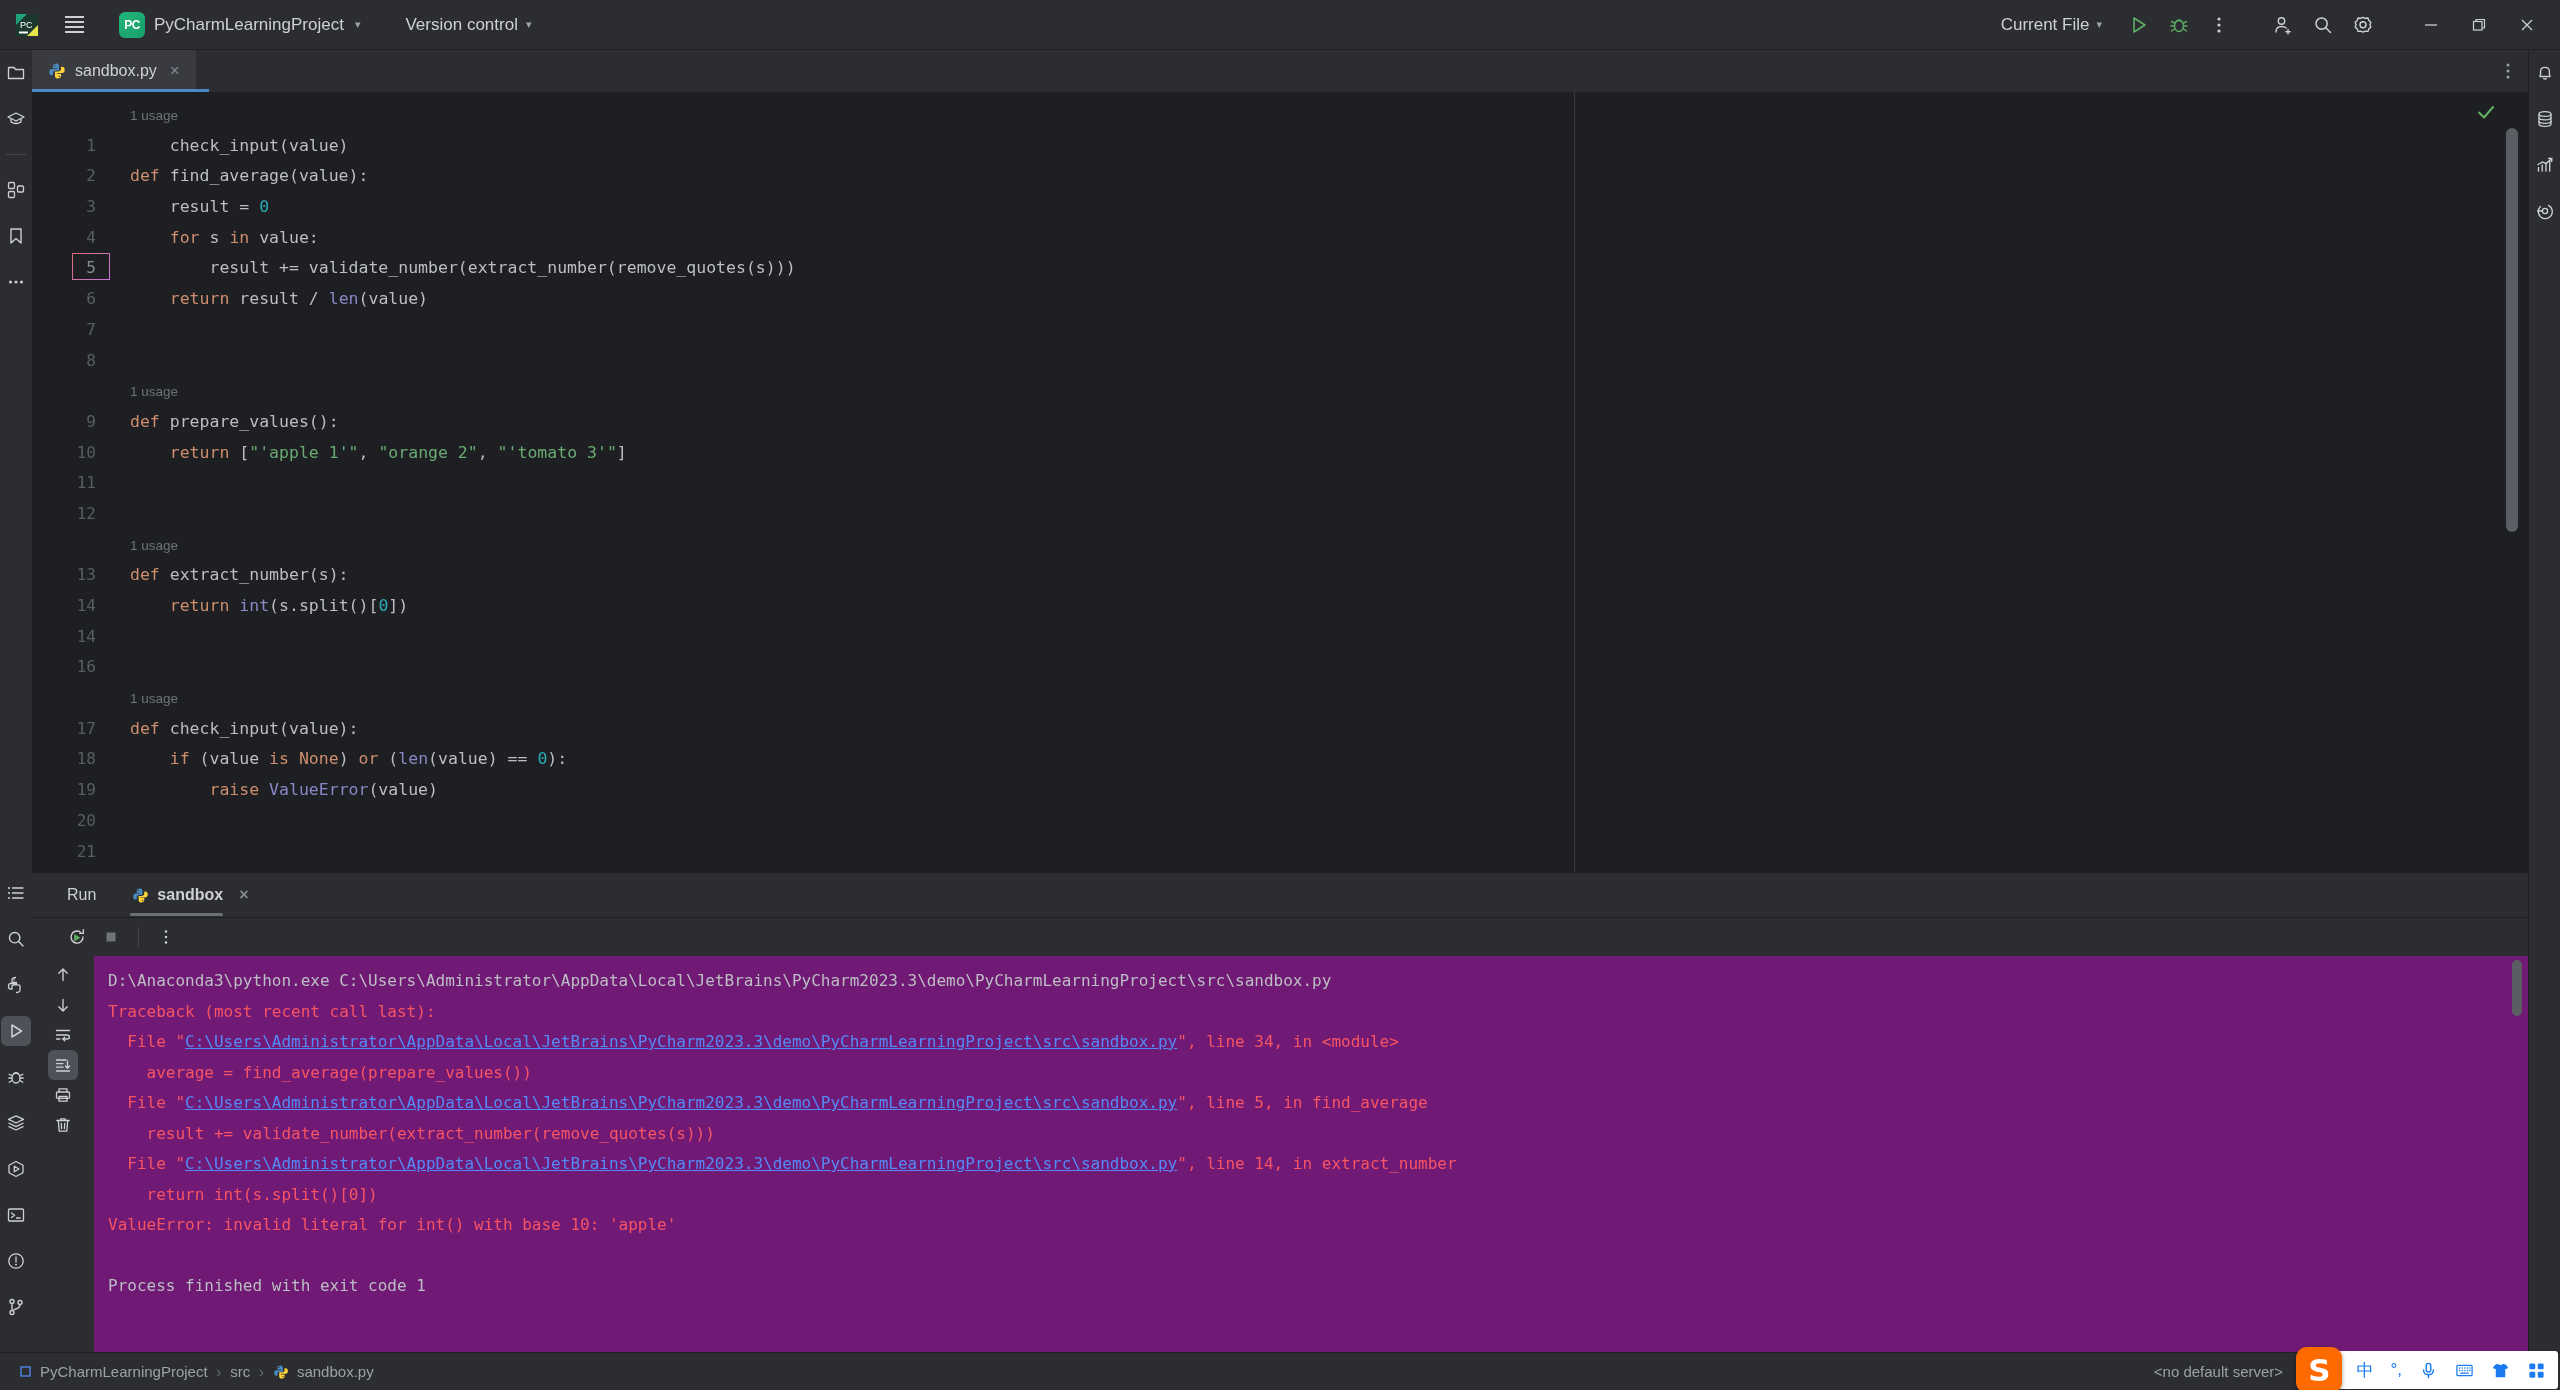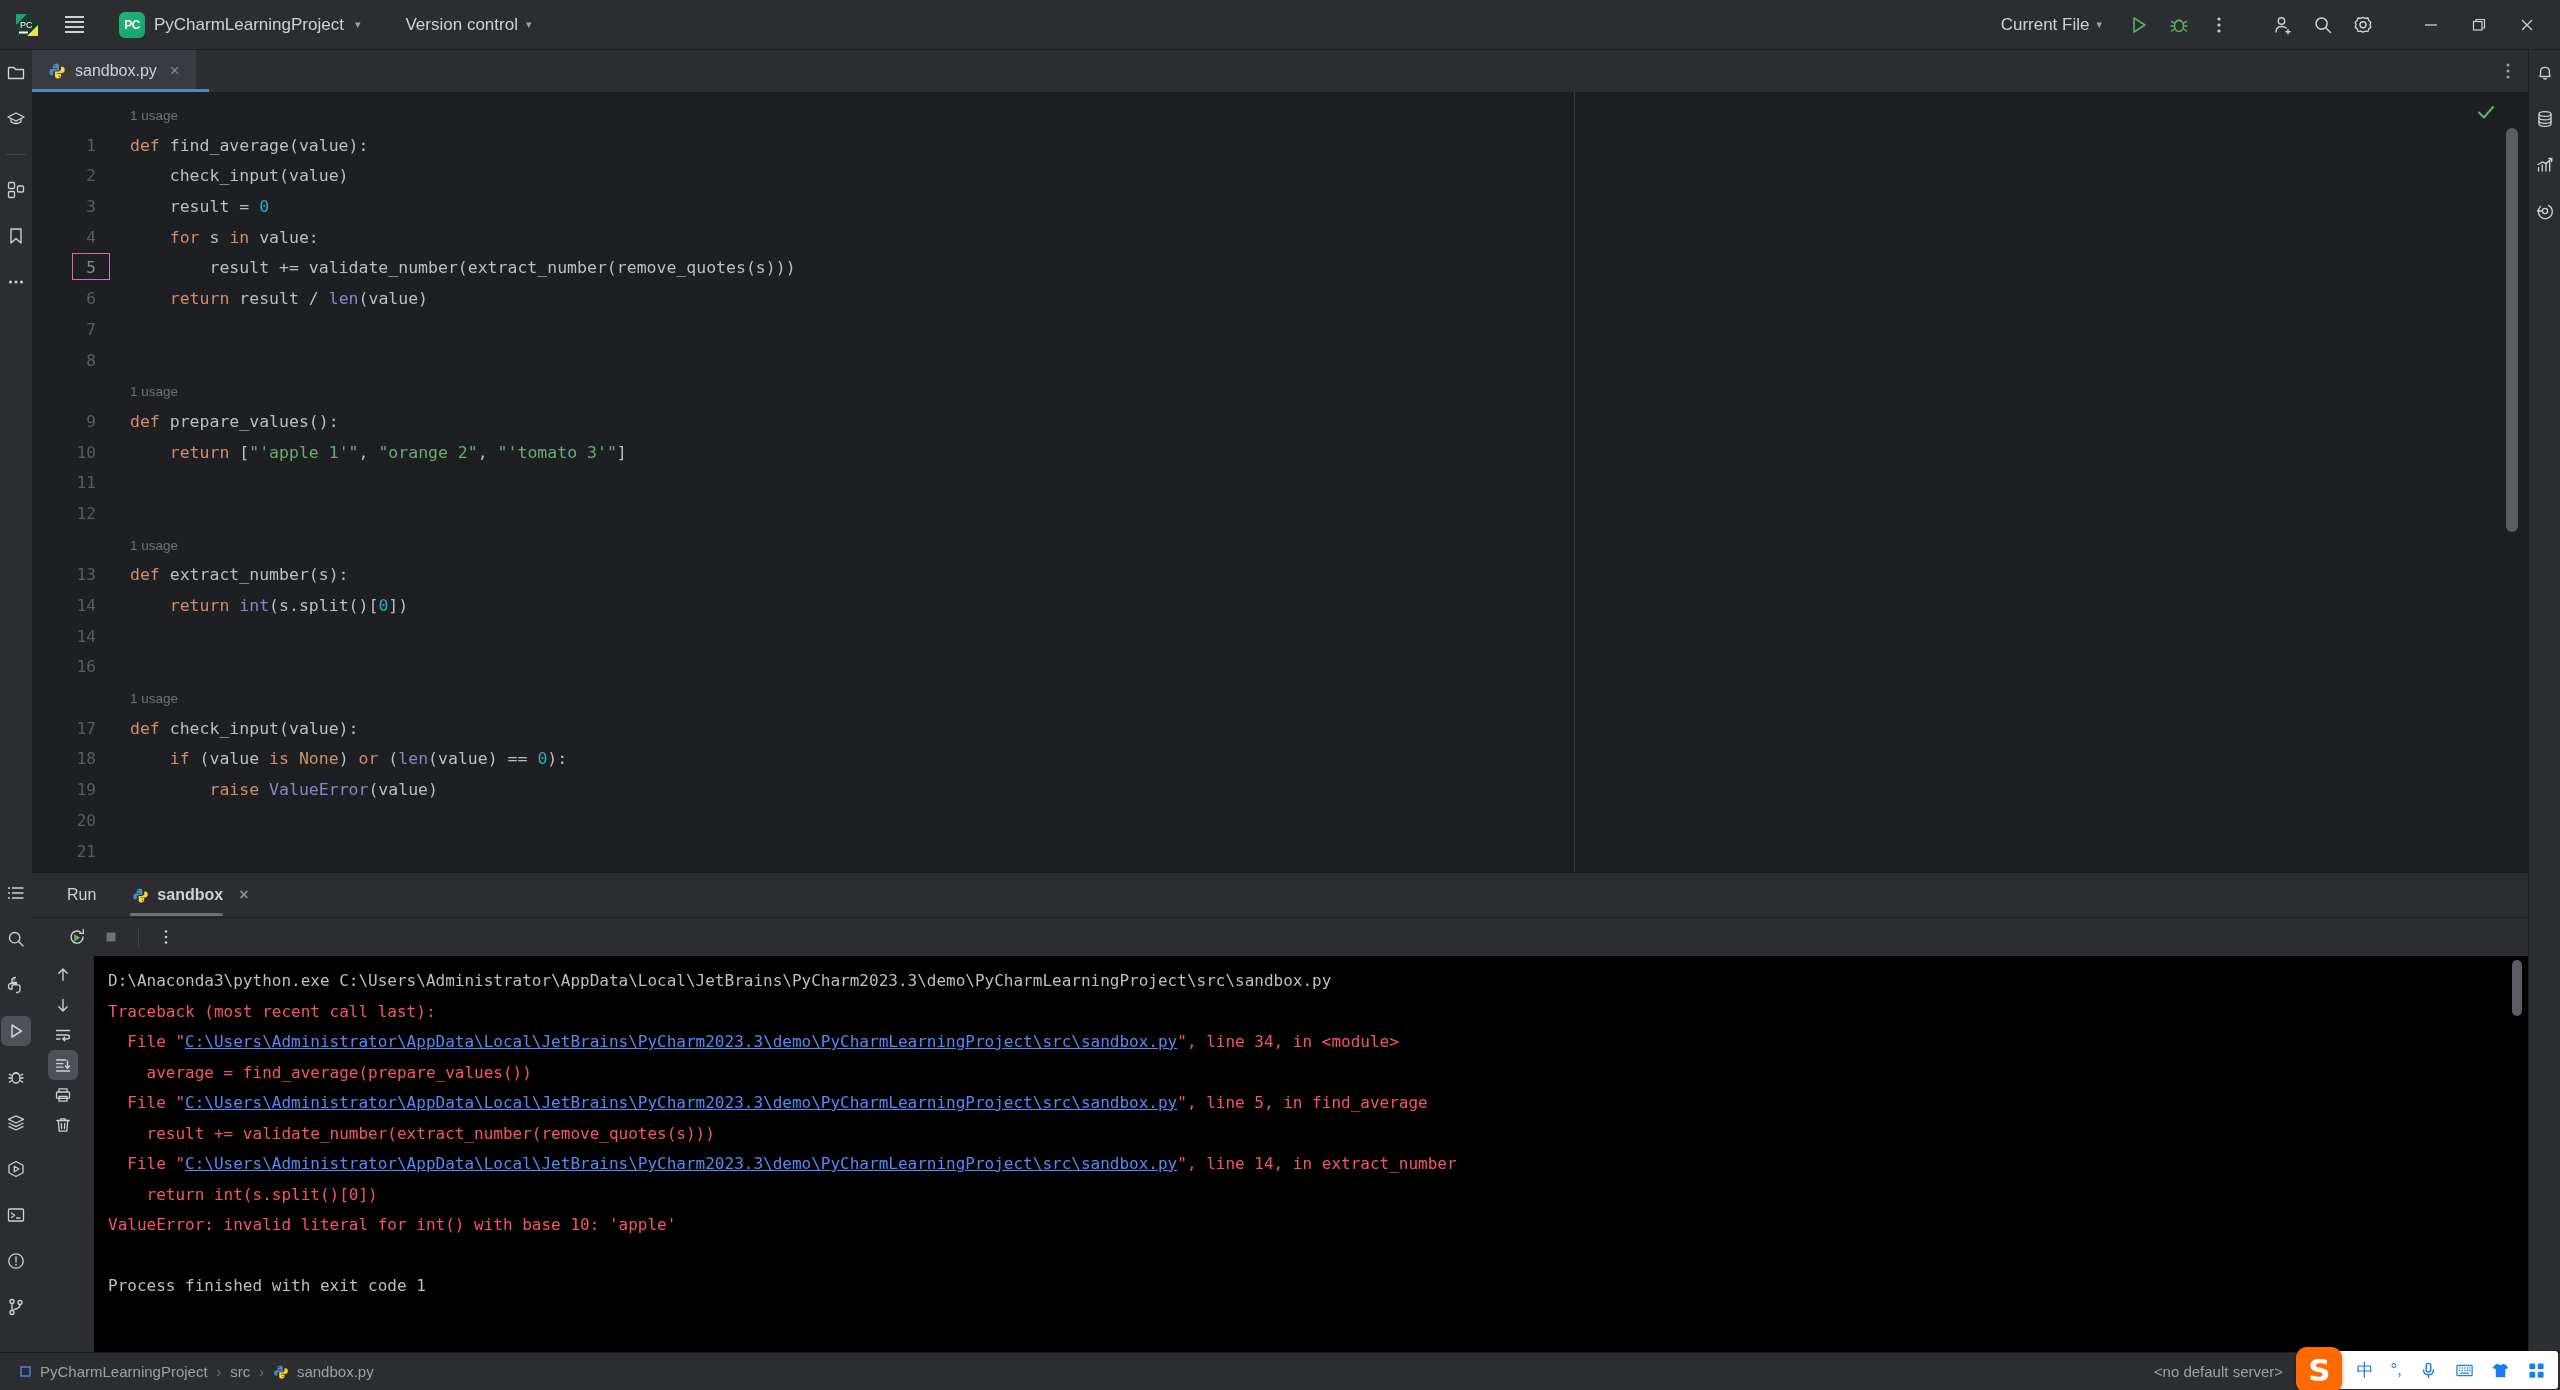--- a/index.html
+++ b/index.html
@@ -126,21 +126,21 @@
   .run-gutter {
     width:62px; flex:0 0 62px; background:#2b2d30;
     display:flex; flex-direction:column; align-items:center; padding-top:4px;
   }
   .rg-btn { width:30px; height:30px; border-radius:6px; display:flex; align-items:center; justify-content:center; cursor:pointer; }
   .rg-btn.active { background:#4e5157; }
   .run-toolbar-top { height:38px; flex:0 0 38px; display:flex; align-items:center; gap:4px; padding-left:30px; }
   .vsep { width:1px; height:20px; background:#43454a; margin:0 8px; }
 
   .console {
-    flex:1 1 auto; background:#000000; padding:10px 0 0 14px;
+    flex:1 1 auto; background:#701a75; padding:10px 0 0 14px;
     font-family:"DejaVu Sans Mono", monospace; font-size:16px; overflow:hidden; position:relative;
   }
   .con-line { height:30.5px; line-height:30.5px; white-space:pre; color:#bcbec4; }
   .con-err { color:#f75464; }
   .con-link { color:#548af7; text-decoration:underline; cursor:pointer; }
   .con-scroll { position:absolute; right:6px; top:4px; width:10px; height:56px; background:#5a5d63; border-radius:5px; }
 
   
   .statusbar {
     height:38px; flex:0 0 38px; background:#2b2d30;
@@ -417,22 +417,22 @@
             <div class="g-line"></div>
             <div class="g-line">17</div>
             <div class="g-line">18</div>
             <div class="g-line">19</div>
             <div class="g-line">20</div>
             <div class="g-line">21</div>
           </div>
         <div class="code-area" id="codearea">
           <div class="edge-line"></div>
         <div class="usage">1 usage</div>
+            <div class="c-line">    check_input(value)</div>
             <div class="c-line"><span class="kw">def</span> find_average(value):</div>
-            <div class="c-line">    check_input(value)</div>
             <div class="c-line">    result = <span class="num">0</span></div>
             <div class="c-line">    <span class="kw">for</span> s <span class="kw">in</span> value:</div>
             <div class="c-line">        result += validate_number(extract_number(remove_quotes(s)))</div>
             <div class="c-line">    <span class="kw">return</span> result / <span class="bi">len</span>(value)</div>
             <div class="c-line"></div>
             <div class="c-line"></div>
             <div class="usage">1 usage</div>
             <div class="c-line"><span class="kw">def</span> prepare_values():</div>
             <div class="c-line">    <span class="kw">return</span> [<span class="str">"'apple 1'"</span>, <span class="str">"orange 2"</span>, <span class="str">"'tomato 3'"</span>]</div>
             <div class="c-line"></div>

